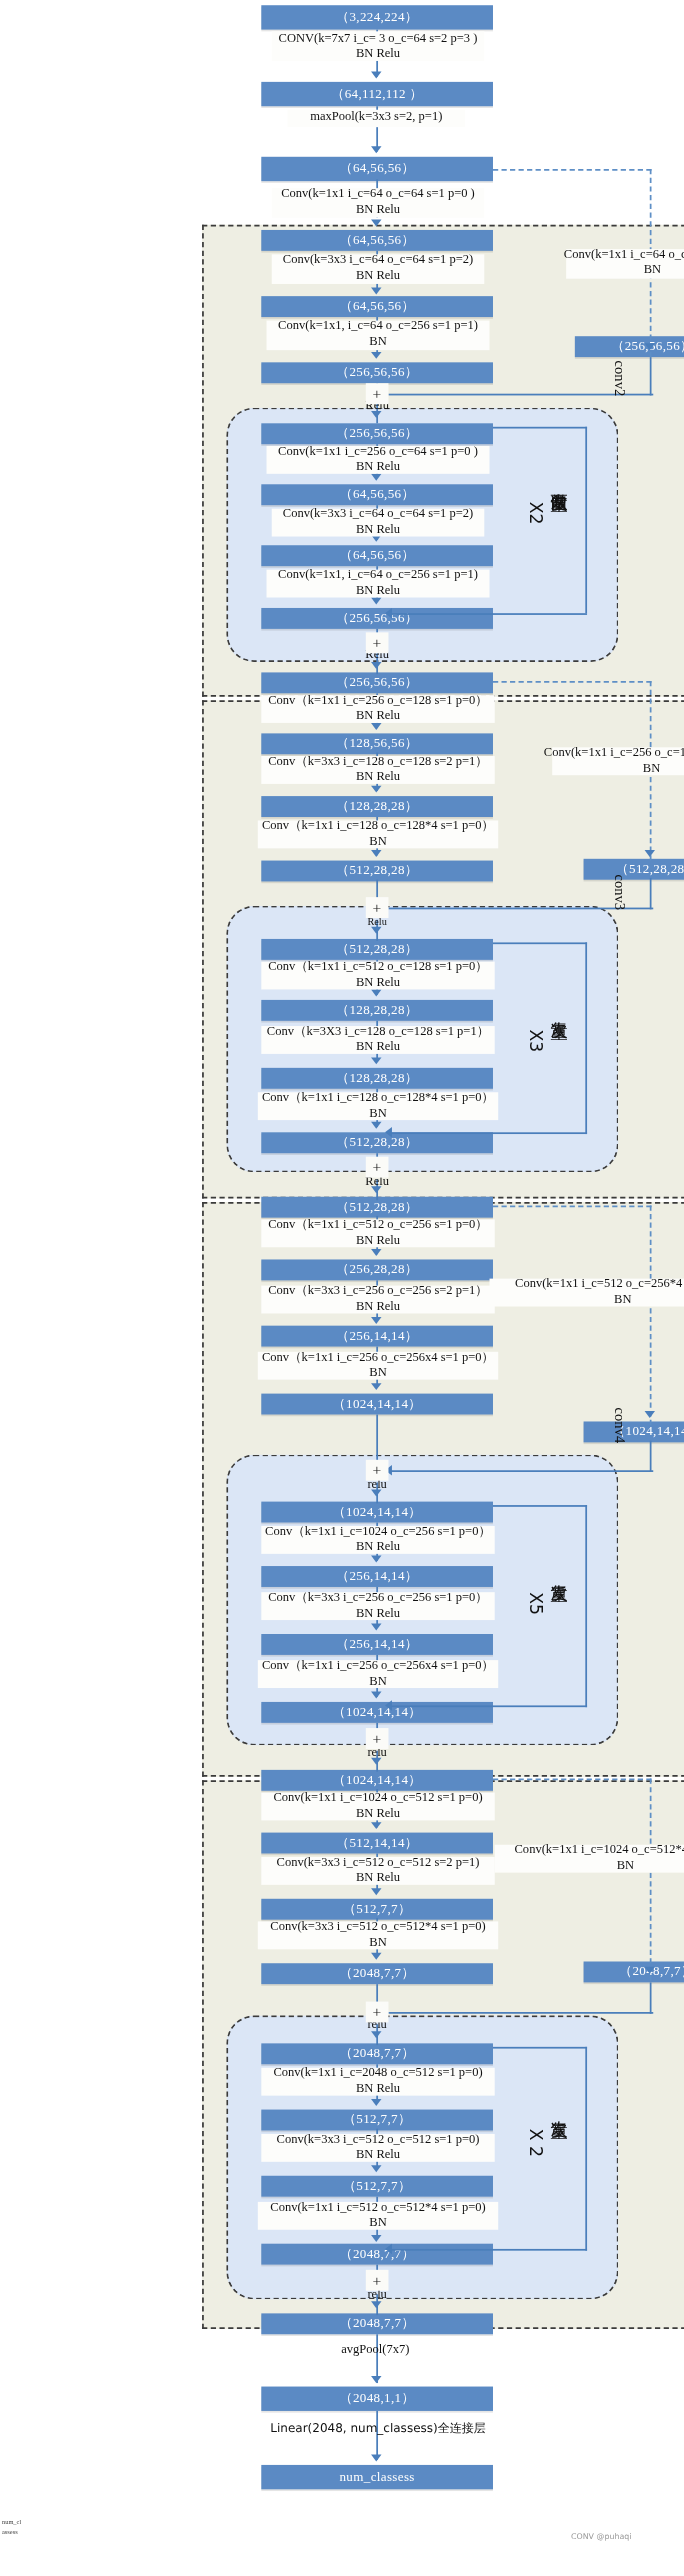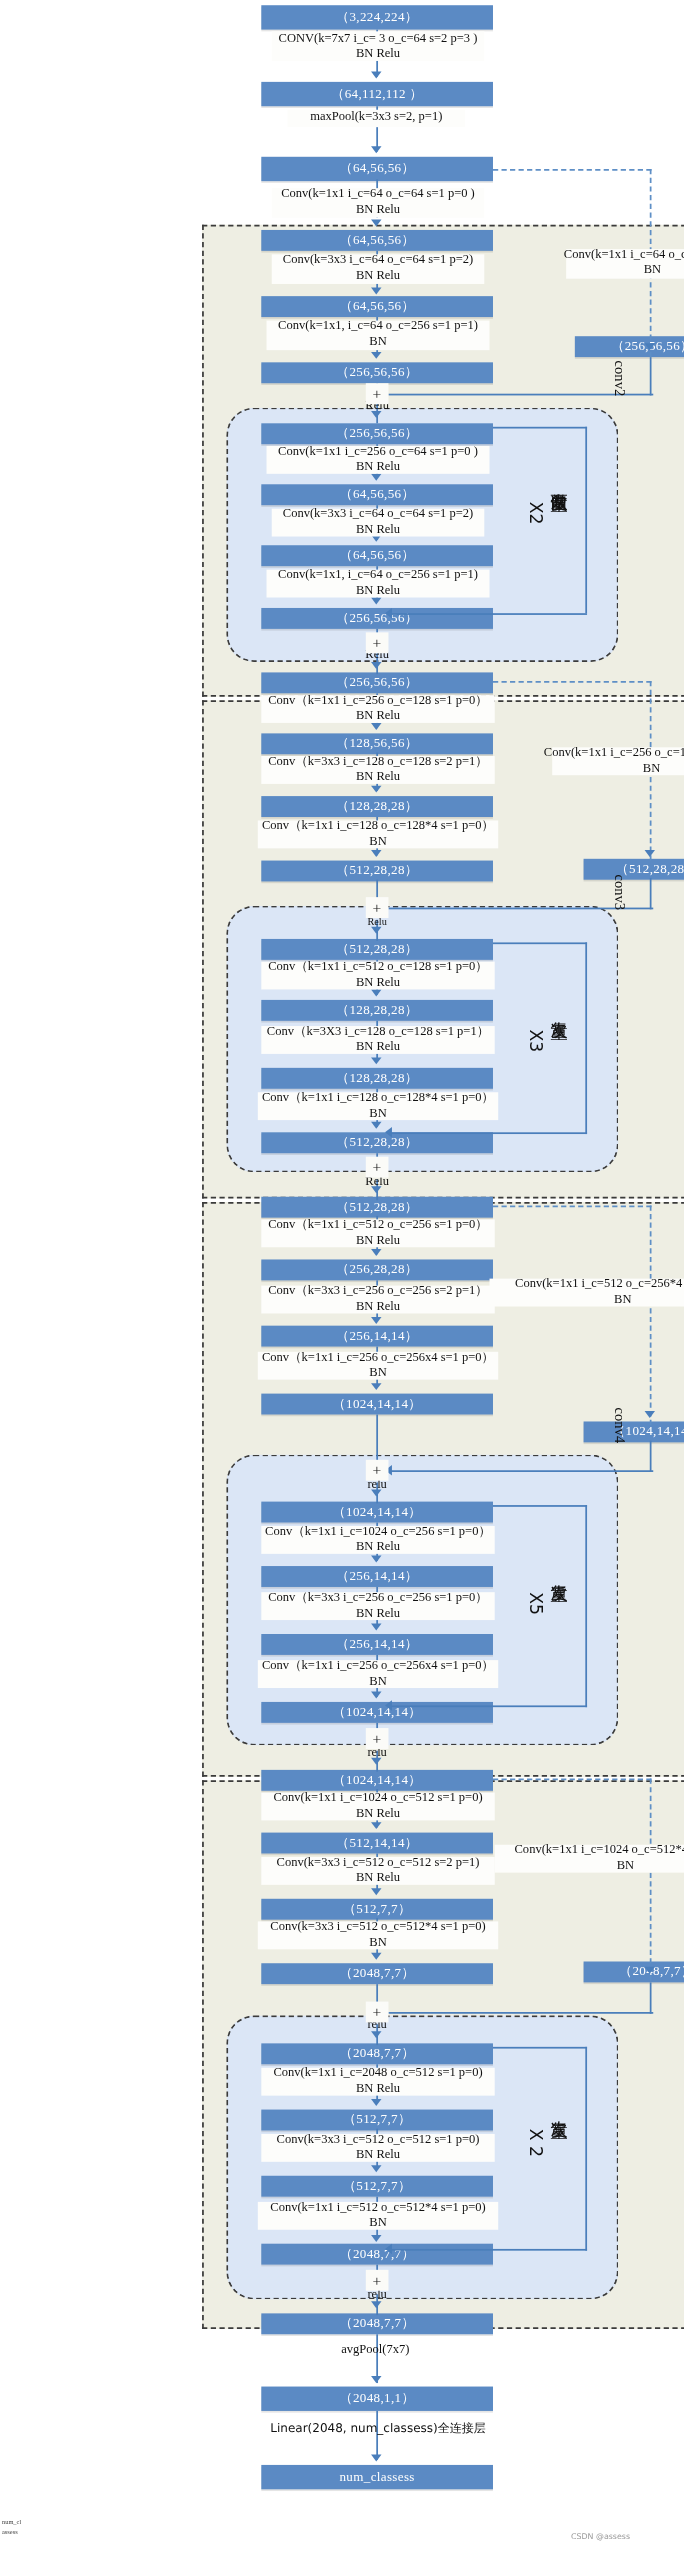--- a/index.html
+++ b/index.html
@@ -369,14 +369,14 @@
     <div class="vline" style="left:216px;top:1384px;height:27.6px;"></div>
     <div class="plain" style="left:152px;top:1389px;width:130px;height:10.8px;font-family:&quot;DejaVu Sans&quot;,sans-serif;font-size:6.9px;">Linear(2048, num_classess)全连接层</div>
     <div class="arrow" style="left:213px;top:1409px;"></div>
     <div class="tensor" style="left:150px;top:1415px;width:133px;height:13.8px;">num_classess</div>
   </div>
 
 <div class="corner" style="left:2px;top:2517px;">
   <div>num_cl</div>
   <div>assess</div>
 </div>
-<div class="watermark" style="left:571px;top:2532px;">CSDN @assess</div>
+<div class="watermark" style="left:571px;top:2532px;">CONV @puhaqi</div>
 
 
 </body></html>

